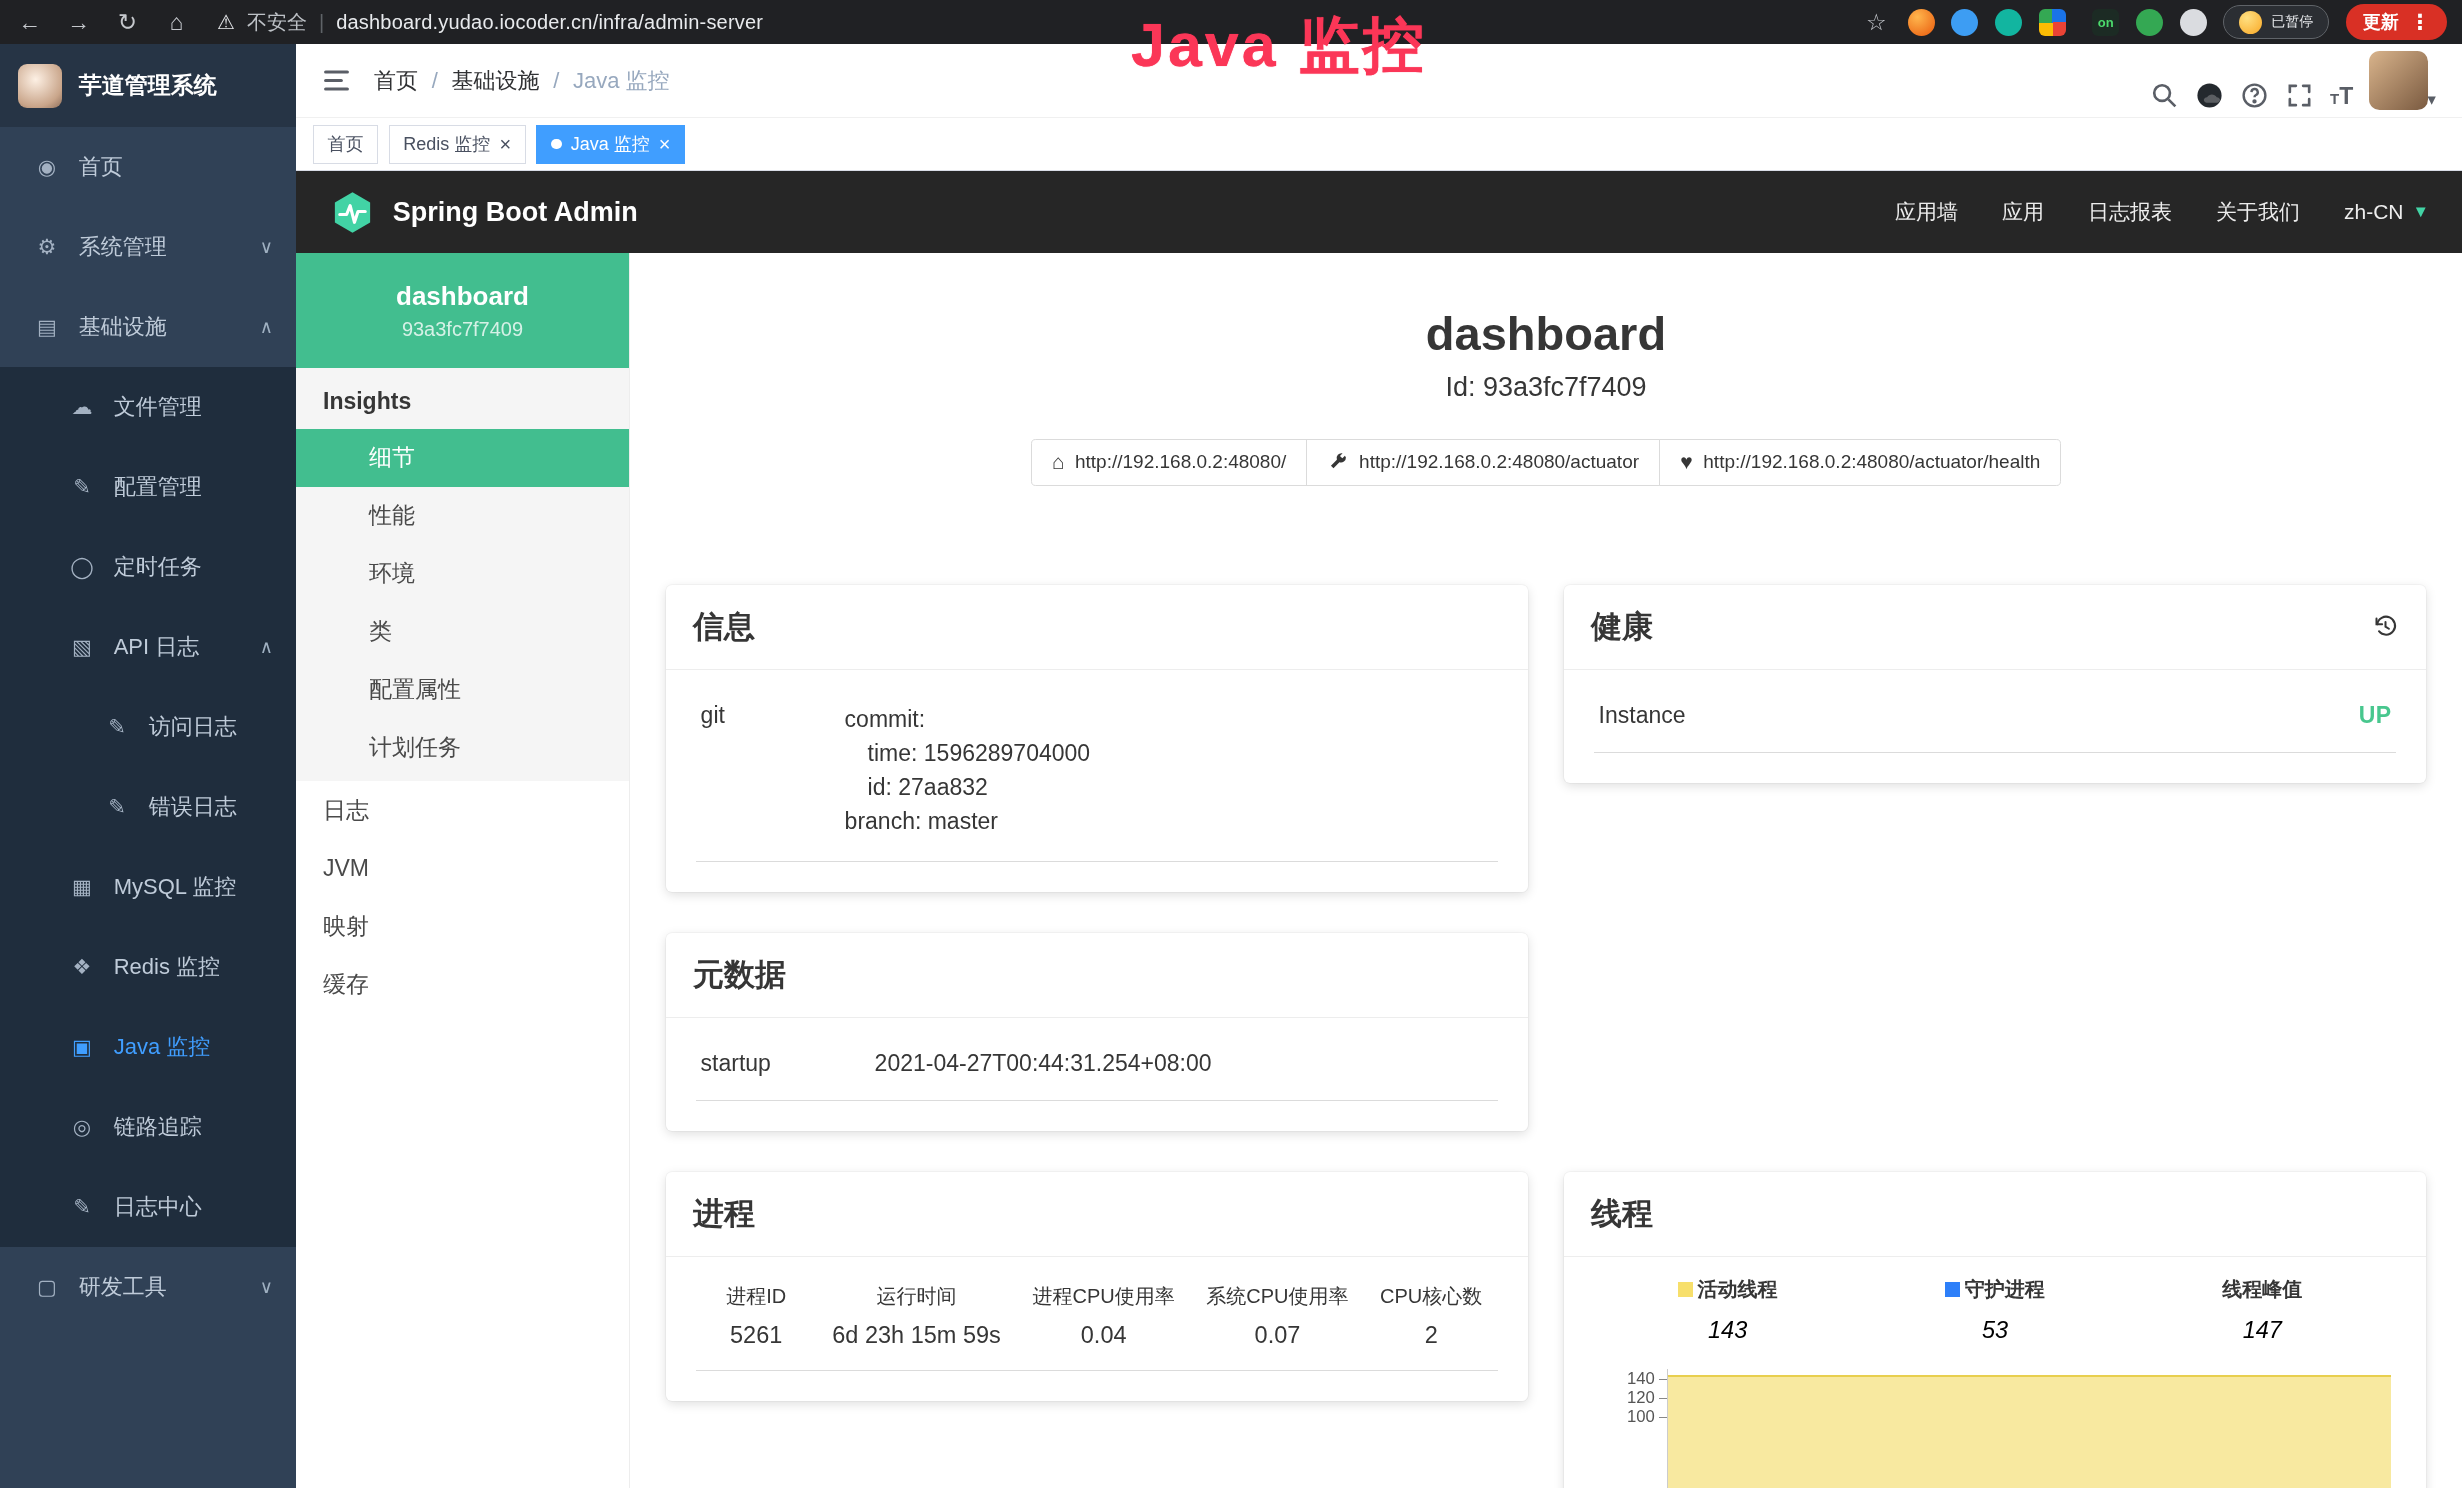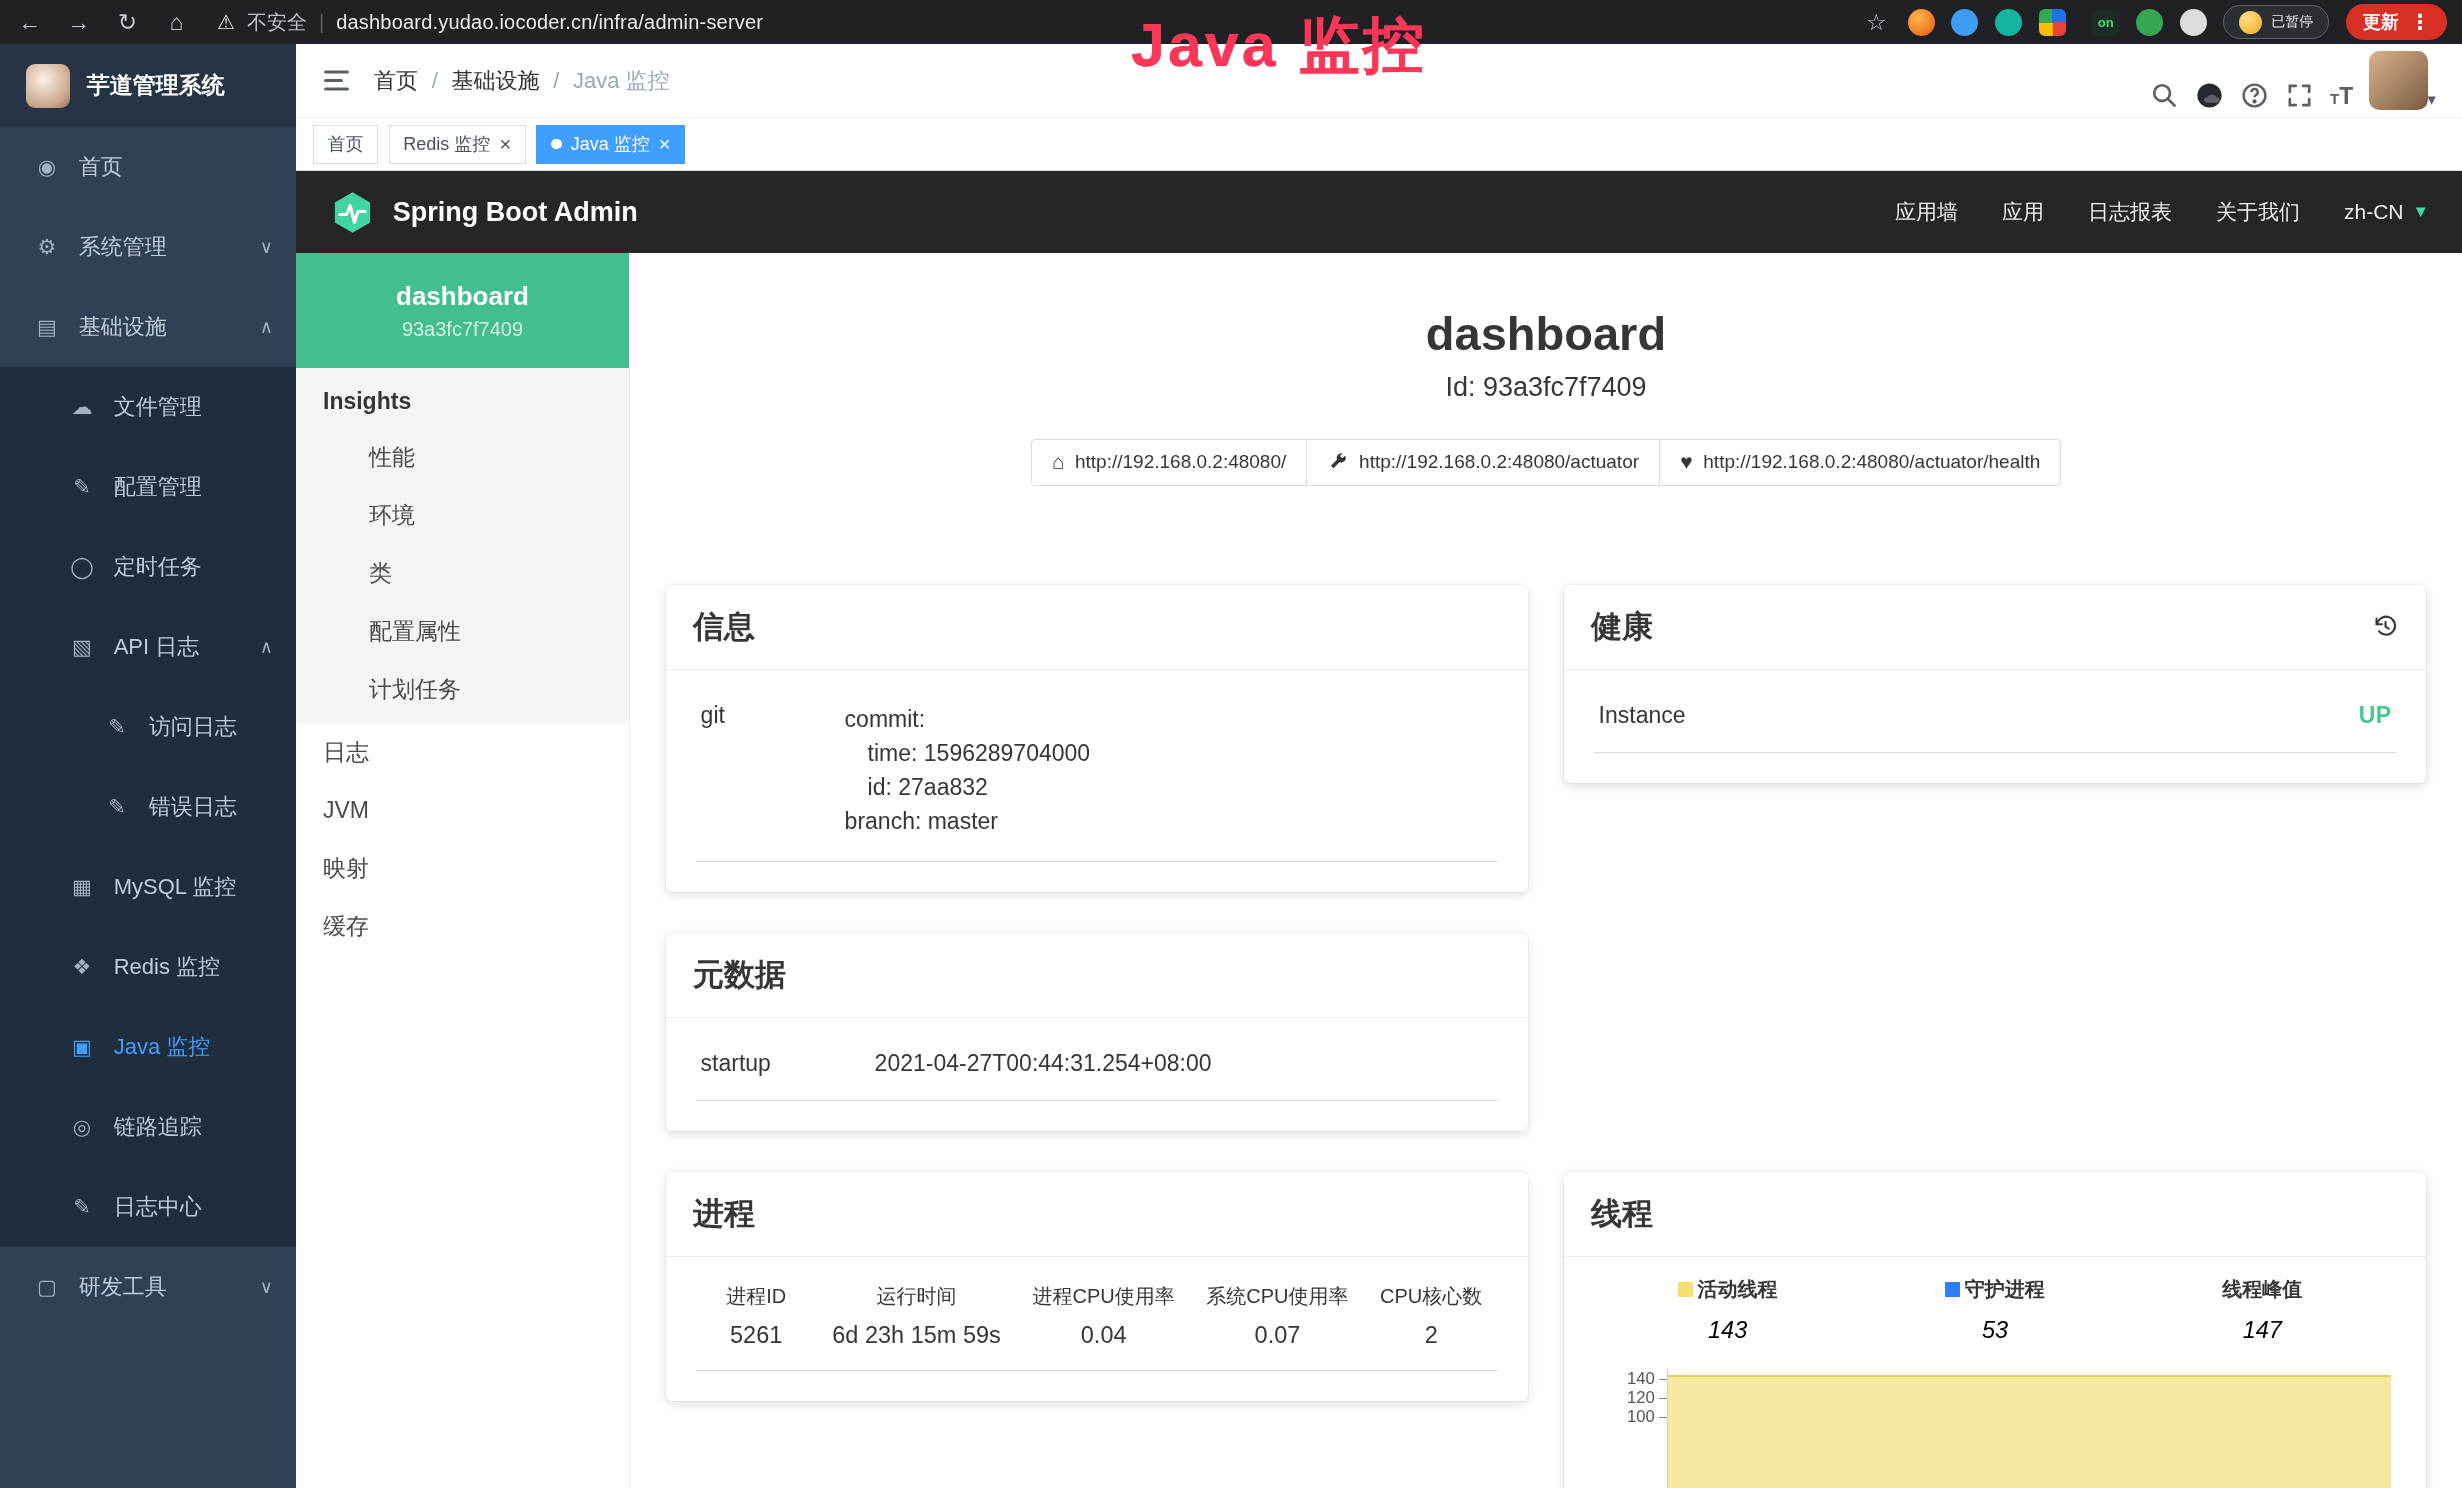--- a/index.html
+++ b/index.html
@@ -29,21 +29,21 @@
   .kebab { color:#fff; font-size:21px; }
 
   
   .annotation { position:absolute; left:1131px; top:4.6px; z-index:99; font-size:61px; font-weight:800; color:#fb3657; letter-spacing:3px; text-shadow:0 0 0.8px #fb3657; }
 
   
   .app { position:absolute; top:44px; left:0; right:0; bottom:0; }
 
   
   .sidebar { position:absolute; top:0; left:0; bottom:0; width:296px; background:#304156; color:#bfcbd9; overflow:hidden; }
-  .logo-row { height:83px; display:flex; align-items:center; gap:16.7px; padding-left:26px; background:#263445; }
+  .logo-row { height:83px; display:flex; align-items:center; gap:16.7px; padding-left:18px; background:#263445; }
   .logo-img { width:44px; height:44px; border-radius:9px; background:radial-gradient(circle at 40% 35%,#fdf0e4,#c9a58a 70%,#8d6e5a); flex:none; }
   .logo-title { color:#fff; font-weight:bold; font-size:23px; }
   .s-item { height:80px; display:flex; align-items:center; gap:16.7px; padding:0 23px 0 32px; font-size:22px; }
   .s-item.d1 { padding-left:67px; background:#1f2d3d; }
   .s-item.d2 { padding-left:102px; background:#1f2d3d; }
   .s-ic { width:30px; text-align:center; font-size:21px; color:#a3b1c2; flex:none; }
   .s-item.active, .s-item.active .s-ic { color:#409eff; }
   .s-arrow { margin-left:auto; font-size:18px; color:#9fb0c1; }
 
   
@@ -316,20 +316,21 @@
 
         <div class="sba-body">
 
           <aside class="inst-sidebar">
             <div class="inst-head">
               <span class="inst-name">dashboard</span>
               <span class="inst-id">93a3fc7f7409</span>
             </div>
             <div class="inst-group">
               <div class="inst-group-label">Insights</div>
+              <div class="inst-item active">细节</div>
               <div class="inst-item">性能</div>
               <div class="inst-item">环境</div>
               <div class="inst-item">类</div>
               <div class="inst-item">配置属性</div>
               <div class="inst-item">计划任务</div>
             </div>
             <div class="inst-item top">日志</div>
             <div class="inst-item top">JVM</div>
             <div class="inst-item top">映射</div>
             <div class="inst-item top">缓存</div>

